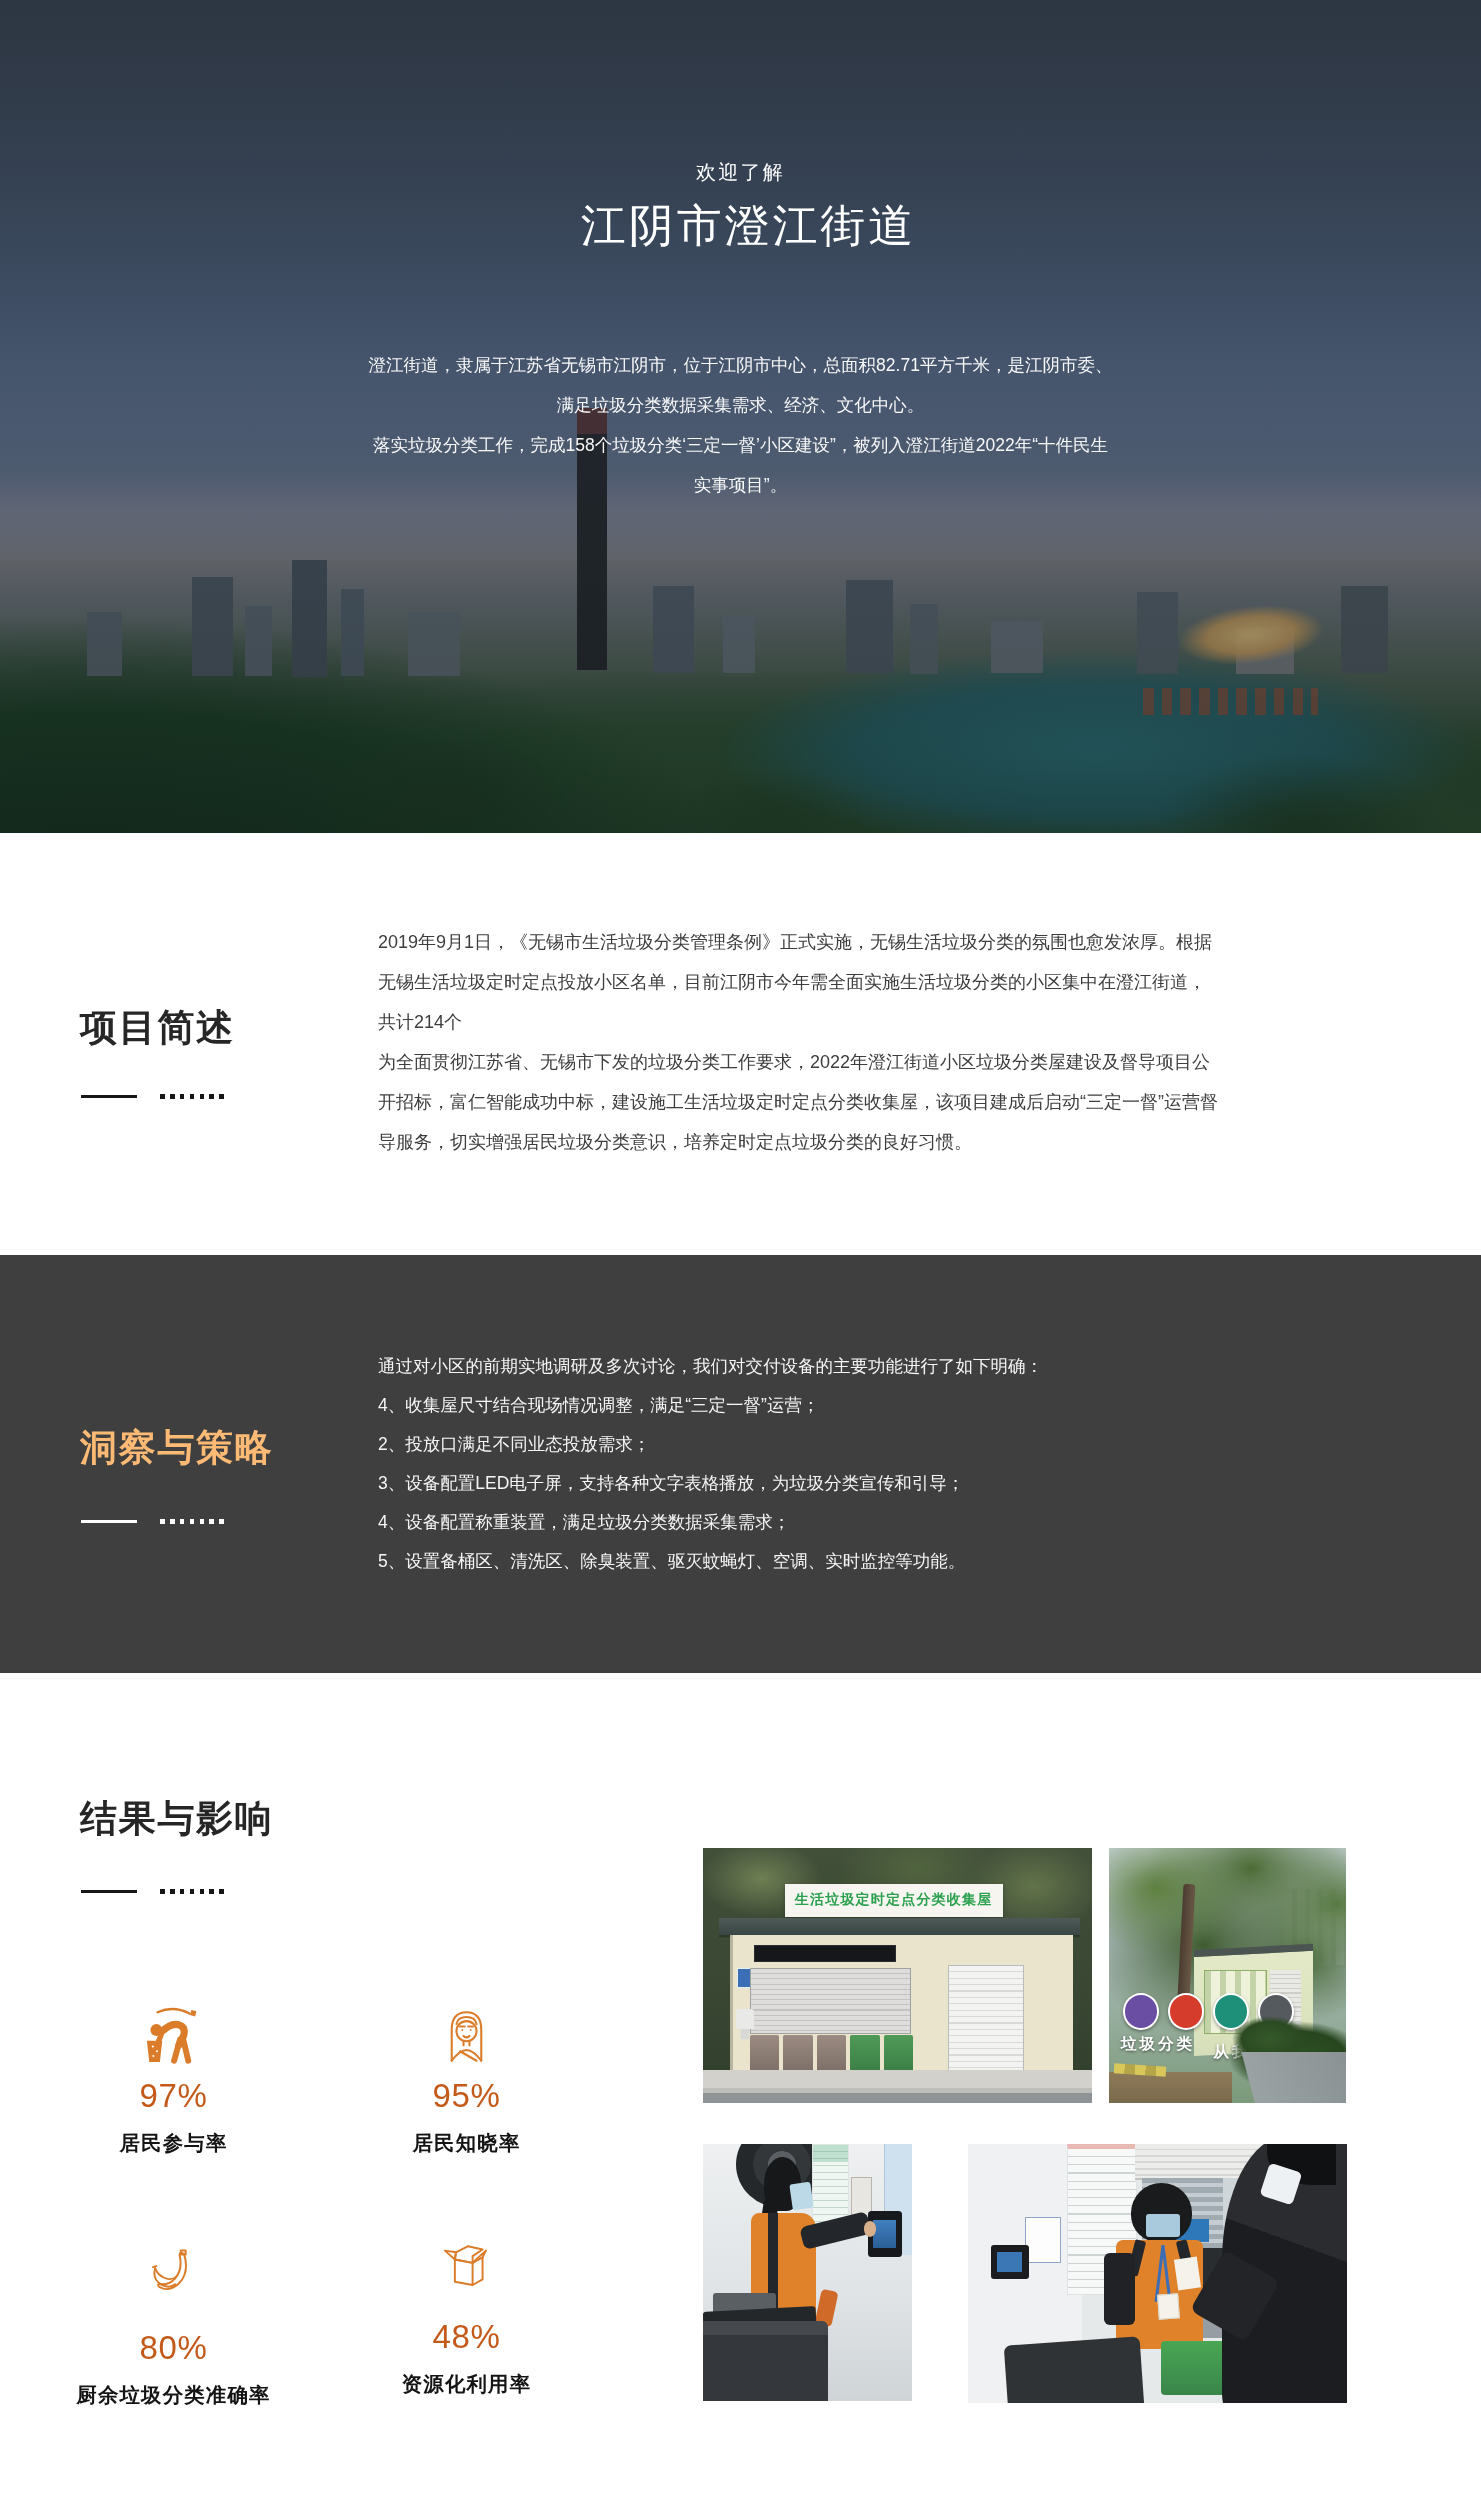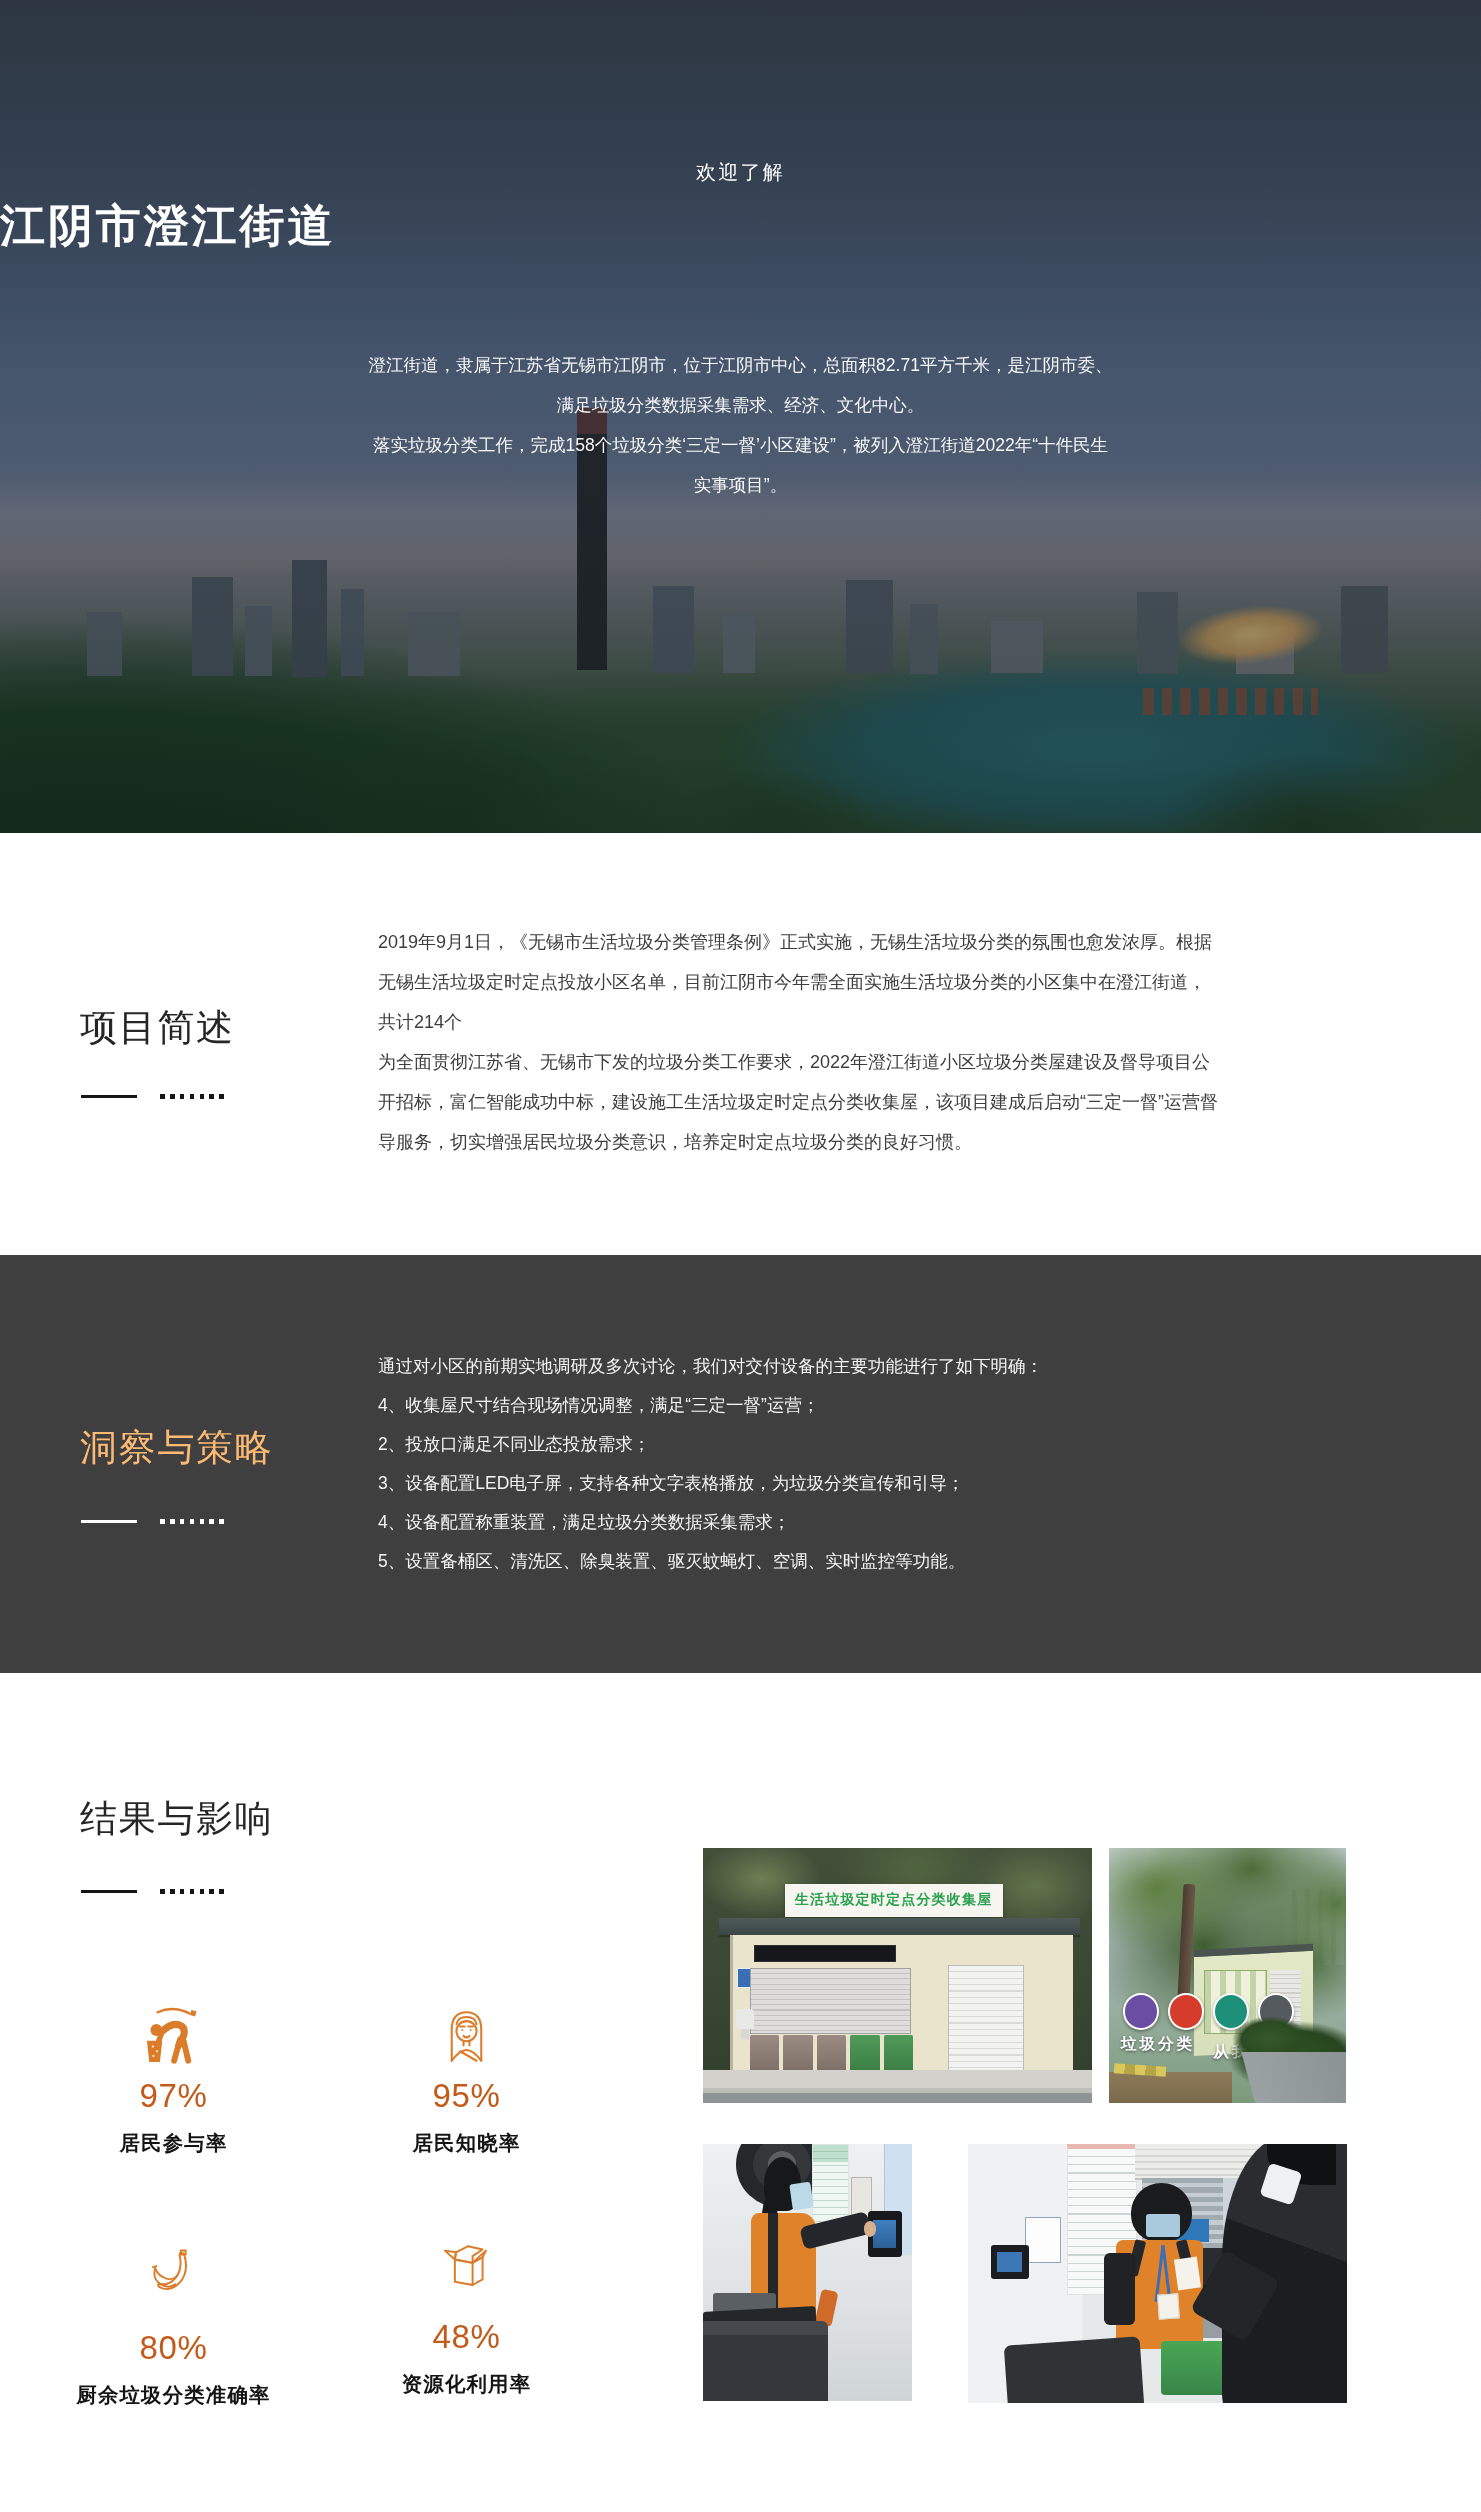--- a/index.html
+++ b/index.html
@@ -19,28 +19,28 @@
   .stadium{position:absolute;left:1178px;top:606px;width:146px;height:58px;border-radius:50%;
     background:radial-gradient(closest-side,#cfae6e 0%,#b98f55 60%,rgba(185,143,85,0) 100%);opacity:.85;transform:rotate(-6deg)}
   .roofs{position:absolute;left:1143px;top:688px;width:175px;height:27px;opacity:.8;
     background:repeating-linear-gradient(90deg,#7c4a3a 0 10.5px, rgba(0,0,0,0) 10.5px 18.7px)}
   .hero-trees{position:absolute;inset:0;background:
     radial-gradient(175px 93px at 30% 96%, #1d3824 0%, rgba(29,56,36,0) 70%),
     radial-gradient(152px 82px at 52% 99%, #22402a 0%, rgba(34,64,42,0) 70%),
     radial-gradient(198px 99px at 88% 99%, #1f3c28 0%, rgba(31,60,40,0) 72%)}
   .hero-overlay{position:absolute;inset:0;background:linear-gradient(180deg,rgba(26,34,46,.38) 0%,rgba(26,34,46,.10) 45%,rgba(10,20,14,.28) 100%)}
   .hero-kicker{position:absolute;top:159px;left:0;right:0;text-align:center;font-size:20px;letter-spacing:2.3px}
-  .hero-title{position:absolute;top:196px;left:0;right:0;text-align:left;font-size:45px;font-weight:700;letter-spacing:2.9px;margin:0}
+  .hero-title{position:absolute;top:196px;left:16px;right:0;text-align:center;font-size:45px;font-weight:400;letter-spacing:2.9px;margin:0}
   .hero-desc{position:absolute;top:345px;left:50%;transform:translateX(-50%);width:991px;text-align:center;
     font-size:17.5px;line-height:40px;font-weight:300;color:rgba(255,255,255,.96)}
 
   
   .sec{position:relative;width:100%}
   .sec-head{position:absolute;left:80px}
-  .sec-h2{margin:0;font-size:37px;font-weight:400;letter-spacing:1.7px;color:#262626}
+  .sec-h2{margin:0;font-size:37px;font-weight:700;letter-spacing:1.7px;color:#262626}
   .deco{position:absolute;left:81px;display:flex;align-items:center;gap:23px}
   .deco-line{width:56px;height:2.9px;background:#161616}
   .deco-dots{display:flex;gap:5.2px}
   .dot{width:4.7px;height:4.7px;background:#161616}
   .col-text{position:absolute;left:378px;width:844px;color:#3d3d3d;font-size:18px;line-height:40px}
   .col-text p{margin:0}
 
   
   .sec-overview{height:422px;background:#fff}
   .sec-overview .sec-head{top:170px}

